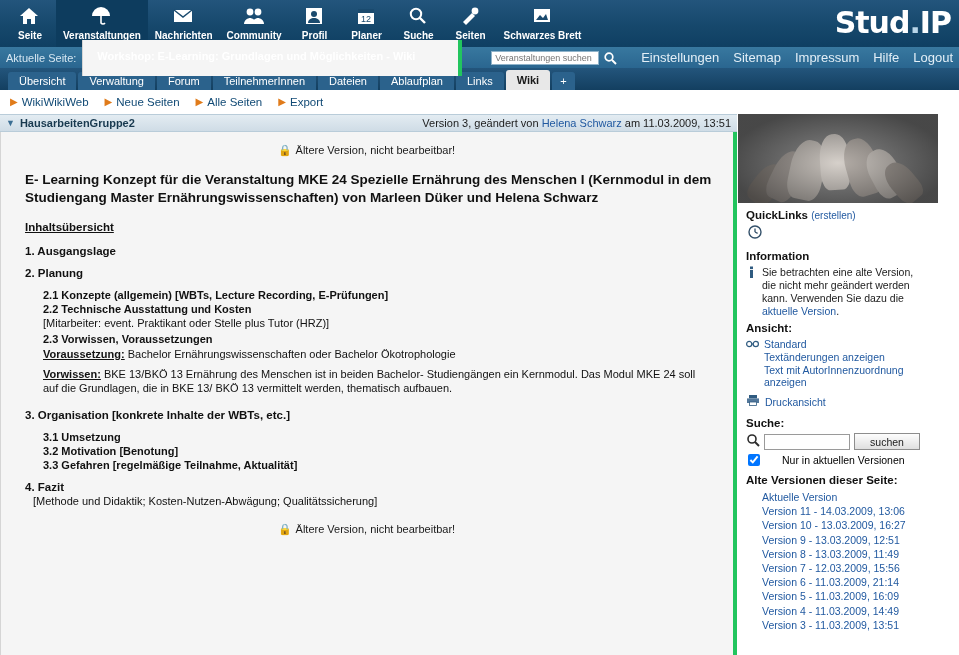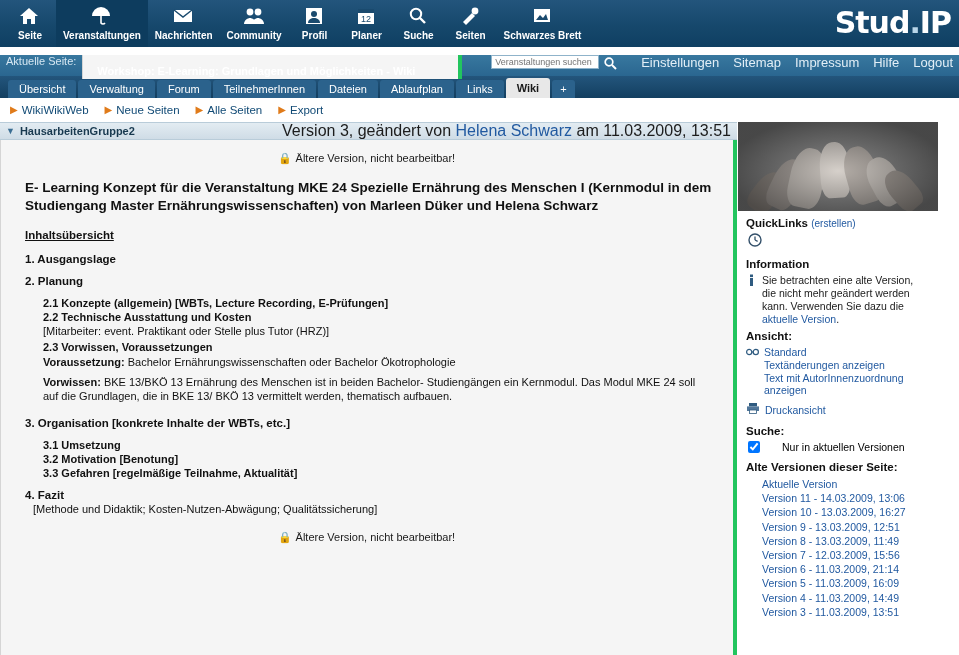--- a/index.html
+++ b/index.html
@@ -67,25 +67,25 @@
     font-family: "DejaVu Sans", sans-serif;
   }
   .brand .dot { color: #b9d5e8; }
 
   
   .crumbbar {
     height: 21px;
     background: #2e6d9b;
     background: linear-gradient(to bottom, #38789f 0%, #2a6690 100%);
     display: flex;
+    align-items: center;
     color: #ffffff;
     font-size: 11px;
     padding: 0 6px;
     flex: 0 0 auto;
-    margin-top: 8px;
   }
   .crumbbar .cur { color: #d6e7f2; margin-right: 6px; }
   .crumbbar .page { font-weight: bold; color: #ffffff; }
   .crumbbar .spacer { flex: 1 1 auto; }
   .searchbox {
     width: 108px; height: 14px;
     background: #ffffff;
     border: 1px solid #8fb3ca;
     font-size: 9px;
     color: #9a9a9a;
@@ -184,21 +184,21 @@
     background: linear-gradient(to bottom, #e3ecf2 0%, #cfdce6 100%);
     display: flex;
     align-items: center;
     padding: 0 6px;
     font-size: 11px;
     border-top: 1px solid #b9ccd9;
     border-bottom: 1px solid #b9ccd9;
   }
   .titlebar .tri { color: #3b6e93; margin-right: 5px; font-size: 9px; }
   .titlebar .wtitle { font-weight: bold; color: #18394f; }
-  .titlebar .meta { margin-left: auto; color: #1c1c1c; font-size: 16px; }
+  .titlebar .meta { margin-left: auto; color: #1c1c1c; font-size: 11px; }
   .titlebar .meta a { color: #2159a0; text-decoration: none; }
 
   .page {
     flex: 1 1 auto;
     background: #f7f7f7;
     background: #f5f5f5;
     border-left: 1px solid #d5d5d5;
     border-right: 4px solid #22c55e;
     padding: 10px 14px 14px 14px;
     overflow: hidden;
@@ -507,24 +507,24 @@
 
           <div class="l1">1. Ausgangslage</div>
           <div class="l1">2. Planung</div>
 
           <div class="l2">2.1 Konzepte (allgemein) [WBTs, Lecture Recording, E-Prüfungen]</div>
           <div class="l2">2.2 Technische Ausstattung und Kosten</div>
           <div class="note">[Mitarbeiter: event. Praktikant oder Stelle plus Tutor (HRZ)]</div>
           <div class="l2">2.3 Vorwissen, Voraussetzungen</div>
 
           <div class="para">
-            <b style="">Voraussetzung:</b><span> Bachelor Ernährungswissenschaften oder Bachelor Ökotrophologie</span>
+            <b style="text-decoration:underline">Voraussetzung:</b><span> Bachelor Ernährungswissenschaften oder Bachelor Ökotrophologie</span>
           </div>
           <div class="para">
-            <b style="">Vorwissen:</b><span> BKE 13/BKÖ 13 Ernährung des Menschen ist in beiden Bachelor- Studiengängen ein Kernmodul. Das Modul MKE 24 soll auf die Grundlagen, die in BKE 13/ BKÖ 13 vermittelt werden, thematisch aufbauen.</span>
+            <b style="text-decoration:underline">Vorwissen:</b><span> BKE 13/BKÖ 13 Ernährung des Menschen ist in beiden Bachelor- Studiengängen ein Kernmodul. Das Modul MKE 24 soll auf die Grundlagen, die in BKE 13/ BKÖ 13 vermittelt werden, thematisch aufbauen.</span>
           </div>
 
           <div class="gap"></div>
 
           <div class="l1">3. Organisation [konkrete Inhalte der WBTs, etc.]</div>
           <div class="l2">3.1 Umsetzung</div>
           <div class="l2">3.2 Motivation [Benotung]</div>
           <div class="l2">3.3 Gefahren [regelmäßige Teilnahme, Aktualität]</div>
 
           <div class="gap"></div>
@@ -604,20 +604,30 @@
             <svg width="14" height="12" viewBox="0 0 14 12">
                 <rect x="3" y="1" width="8" height="3.4" fill="#2f5b80"></rect>
                 <rect x="1" y="4.4" width="12" height="4.6" fill="#52779a"></rect>
                 <rect x="3.5" y="8" width="7" height="3.4" fill="#ffffff" stroke="#2f5b80" stroke-width="0.8"></rect>
               </svg>
           </span>
           <a>Druckansicht</a>
         </div>
 
         <h3>Suche:</h3>
+        <div class="searchrow">
+          <span>
+            <svg width="14" height="14" viewBox="0 0 14 14">
+                <circle cx="6" cy="6" r="4" stroke="#2c2c2c" stroke-width="1.6" fill="none"></circle>
+                <line x1="9" y1="9" x2="13" y2="13" stroke="#2c2c2c" stroke-width="2"></line>
+              </svg>
+          </span>
+          <input class="sinput" value="" style="">
+          <button class="sbtn">suchen</button>
+        </div>
         <div class="chkrow">
           <input type="checkbox" checked="" style="">
           <span>Nur in aktuellen Versionen</span>
         </div>
 
         <h3>Alte Versionen dieser Seite:</h3>
         <div class="vlist">
           <a class="first">Aktuelle Version</a>
           <a>Version 11 - 14.03.2009, 13:06</a>
           <a>Version 10 - 13.03.2009, 16:27</a>

